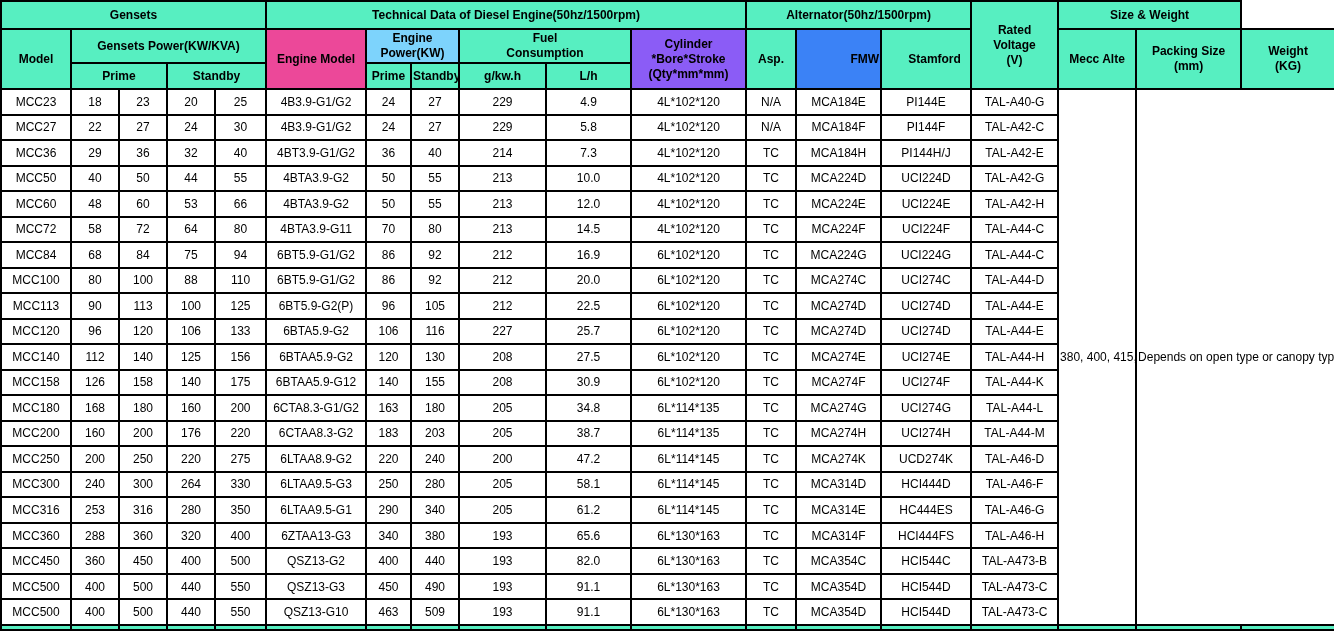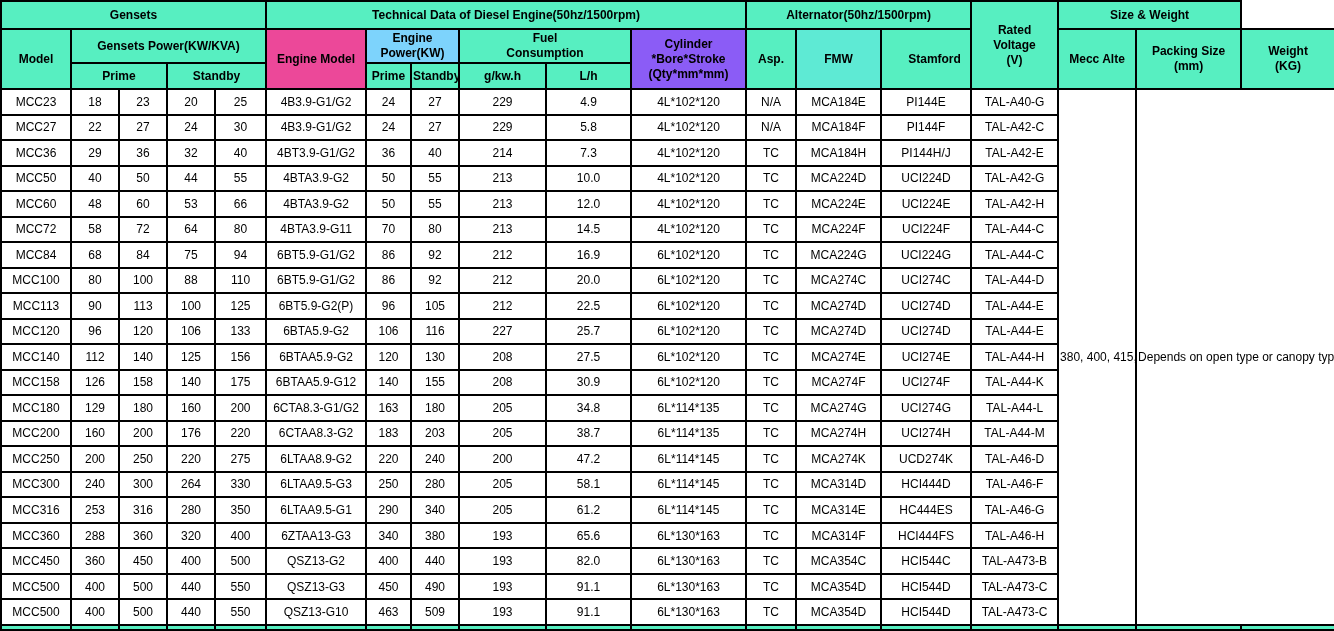--- a/index.html
+++ b/index.html
@@ -99,21 +99,21 @@
         <th class="hdr" colspan="4" style="background: rgb(87, 239, 193);">Gensets Power(KW/KVA)</th>
         <th class="hdr" rowspan="2" style="background: #ec4899;">Engine Model</th>
         <th class="hdr" colspan="2" style="background: #7dd3fc;">Engine
 Power(KW)</th>
         <th class="hdr" colspan="2" style="background: rgb(87, 239, 193);">Fuel
 Consumption</th>
         <th class="hdr" rowspan="2" style="background: #8b5cf6;">Cylinder
 *Bore*Stroke
 (Qty*mm*mm)</th>
         <th class="hdr" rowspan="2" style="background: rgb(87, 239, 193);">Asp.</th>
-        <th class="hdr" rowspan="2" style="background: #5eead4;">FMW</th>
+        <th class="hdr" rowspan="2" style="background: #3b82f6; text-align: right;">FMW</th>
         <th class="hdr" rowspan="2" style="background: rgb(87, 239, 193); padding-left: 18px;">Stamford</th>
         <th class="hdr" rowspan="2" style="background: rgb(87, 239, 193);">Mecc Alte</th>
         <th class="hdr" rowspan="2" style="background: rgb(87, 239, 193);">Packing Size
 (mm)</th>
         <th class="hdr" rowspan="2" style="background: rgb(87, 239, 193);">Weight
 (KG)</th>
       </tr>
       <tr class="leaf-row">
         <th class="hdr" colspan="2" style="background: rgb(87, 239, 193);">Prime</th>
         <th class="hdr" colspan="2" style="background: rgb(87, 239, 193);">Standby</th>
@@ -333,21 +333,21 @@
           <td>208</td>
           <td>30.9</td>
           <td>6L*102*120</td>
           <td>TC</td>
           <td>MCA274F</td>
           <td>UCI274F</td>
           <td>TAL-A44-K</td>
         </tr>
         <tr>
           <td>MCC180</td>
-          <td>129</td>
+          <td>168</td>
           <td>180</td>
           <td>160</td>
           <td>200</td>
           <td>6CTA8.3-G1/G2</td>
           <td>163</td>
           <td>180</td>
           <td>205</td>
           <td>34.8</td>
           <td>6L*114*135</td>
           <td>TC</td>

